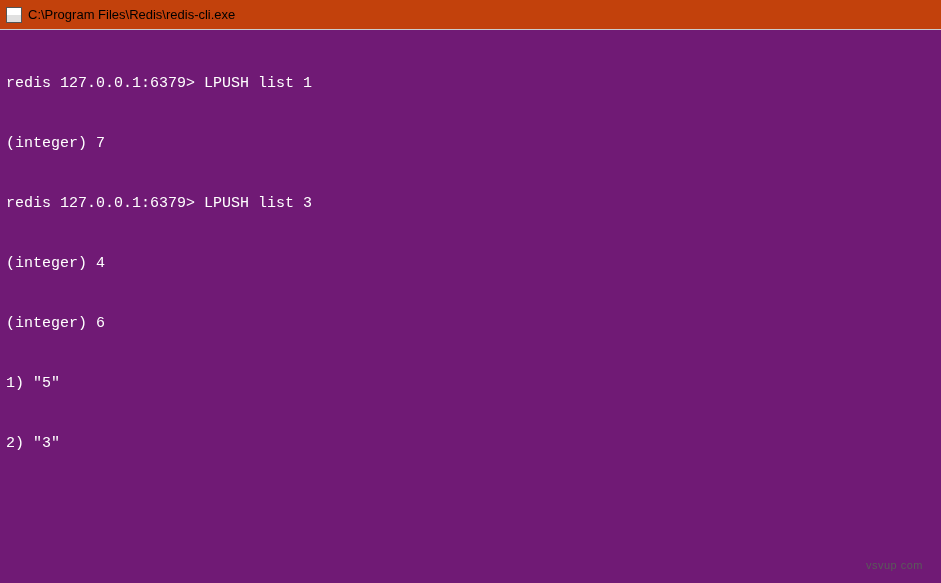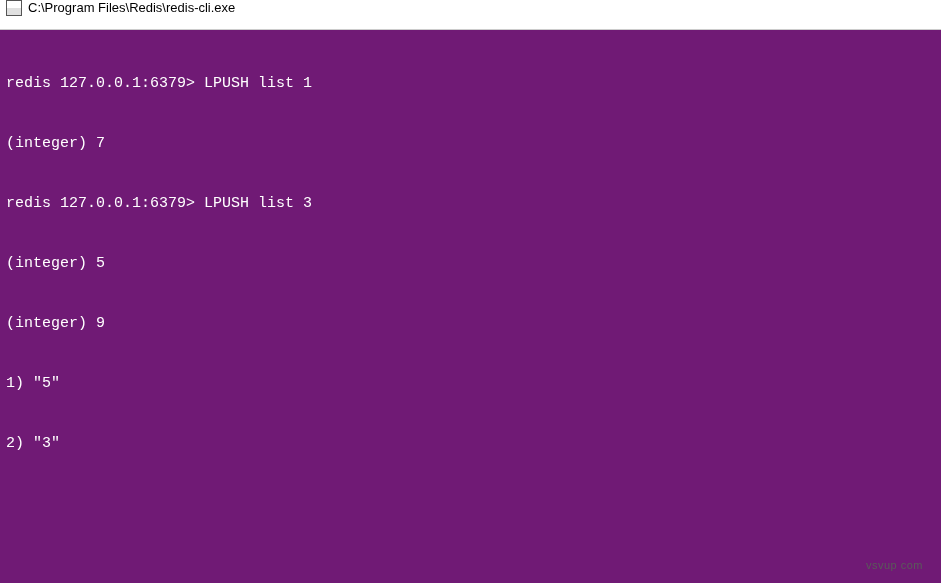--- a/index.html
+++ b/index.html
@@ -5,22 +5,23 @@
     * { margin: 0; padding: 0; box-sizing: border-box; }
     body {
       width: 941px;
       height: 583px;
       background: #000;
       font-family: Consolas, 'Courier New', monospace;
       overflow: hidden;
     }
     .titlebar {
       height: 30px;
-      background: #ffffff;
+      background: #c2410c;
       display: flex;
+      align-items: center;
       padding-left: 6px;
       border-bottom: 1px solid #ccc;
     }
     .app-icon {
       width: 16px;
       height: 16px;
       border: 1px solid #555;
       background: linear-gradient(to bottom, #fff 50%, #e0e0e0 50%);
       margin-right: 6px;
       flex-shrink: 0;
@@ -56,22 +57,22 @@
 
 <div class="titlebar">
   <div class="app-icon"></div>
   <span class="title-text">C:\Program Files\Redis\redis-cli.exe</span>
 </div>
 
 <div class="terminal">
   <span class="line">redis 127.0.0.1:6379&gt; LPUSH list 1</span>
   <span class="line">(integer) 7</span>
   <span class="line">redis 127.0.0.1:6379&gt; LPUSH list 3</span>
-  <span class="line">(integer) 5</span>
-  <span class="line">(integer) 9</span>
+  <span class="line">(integer) 4</span>
+  <span class="line">(integer) 6</span>
   <span class="line">1) "5"</span>
   <span class="line">2) "3"</span>
   
   
   
   
   
   
   
   

